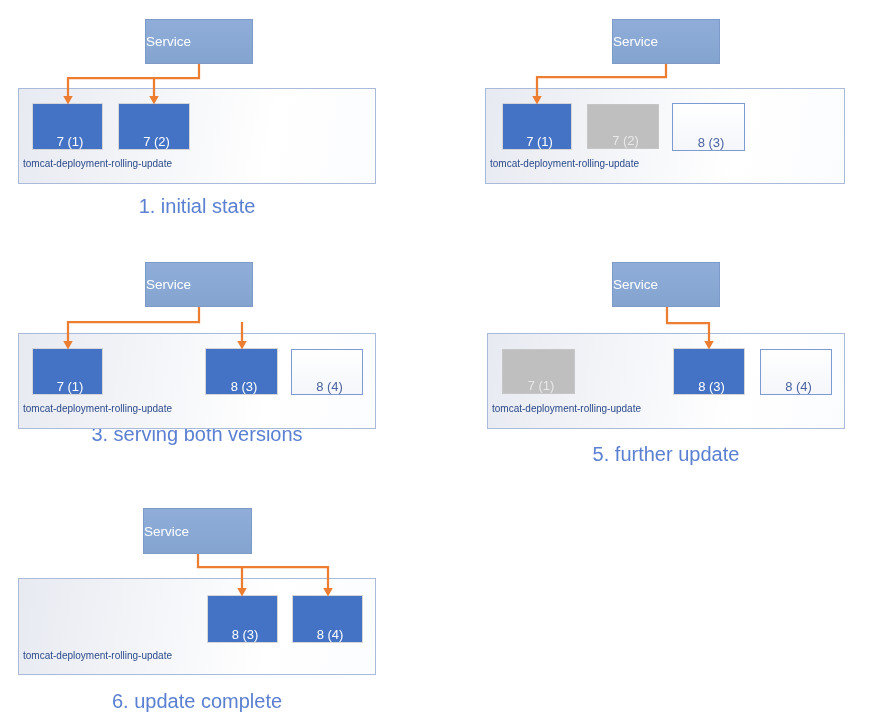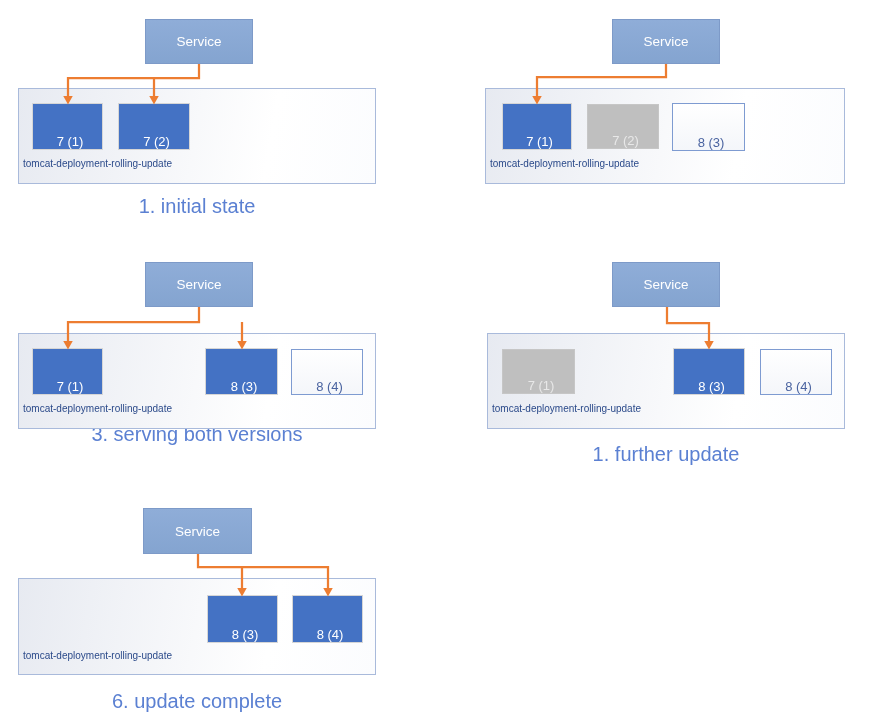--- a/index.html
+++ b/index.html
@@ -11,21 +11,21 @@
     font-family: "Liberation Sans", sans-serif;
     overflow: hidden;
   }
   .service {
     position: absolute;
     background: linear-gradient(180deg, #8fadd8 0%, #84a4d0 100%);
     border: 1px solid #7d9ac8;
     color: #ffffff;
     display: flex;
     align-items: center;
-    justify-content: center;
+    justify-content: flex-start;
     font-size: 13.5px;
     box-sizing: border-box;
     z-index: 2;
   }
   .deployment {
     position: absolute;
     border: 1px solid #a9badb;
     background: linear-gradient(100deg, #e7eaf1 0%, #ffffff 70%, #fbfcfe 100%);
     box-sizing: border-box;
     z-index: 1;
@@ -133,21 +133,21 @@
   </div>
   <div class="pod inactive" style="left:502px; top:349px; width:73px; height:45px;">
     <span>7 (1)</span>
   </div>
   <div class="pod active" style="left:673px; top:348px; width:72px; height:47px;">
     <span>8 (3)</span>
   </div>
   <div class="pod new" style="left:760px; top:349px; width:72px; height:46px;">
     <span>8 (4)</span>
   </div>
-  <div class="caption" style="left:487px; top:443px; width:358px;">1. further update</div>
+  <div class="caption" style="left:487px; top:443px; width:358px;">5. further update</div>
 
   <div class="service" style="left:143px; top:508px; width:109px; height:46px;">
     <span>Service</span>
   </div>
   <div class="deployment" style="left:18px; top:578px; width:358px; height:97px;">
     <div class="dep-label" style="top:66px;">tomcat-deployment-rolling-update</div>
   </div>
   <div class="pod active" style="left:207px; top:595px; width:71px; height:48px;">
     <span>8 (3)</span>
   </div>

